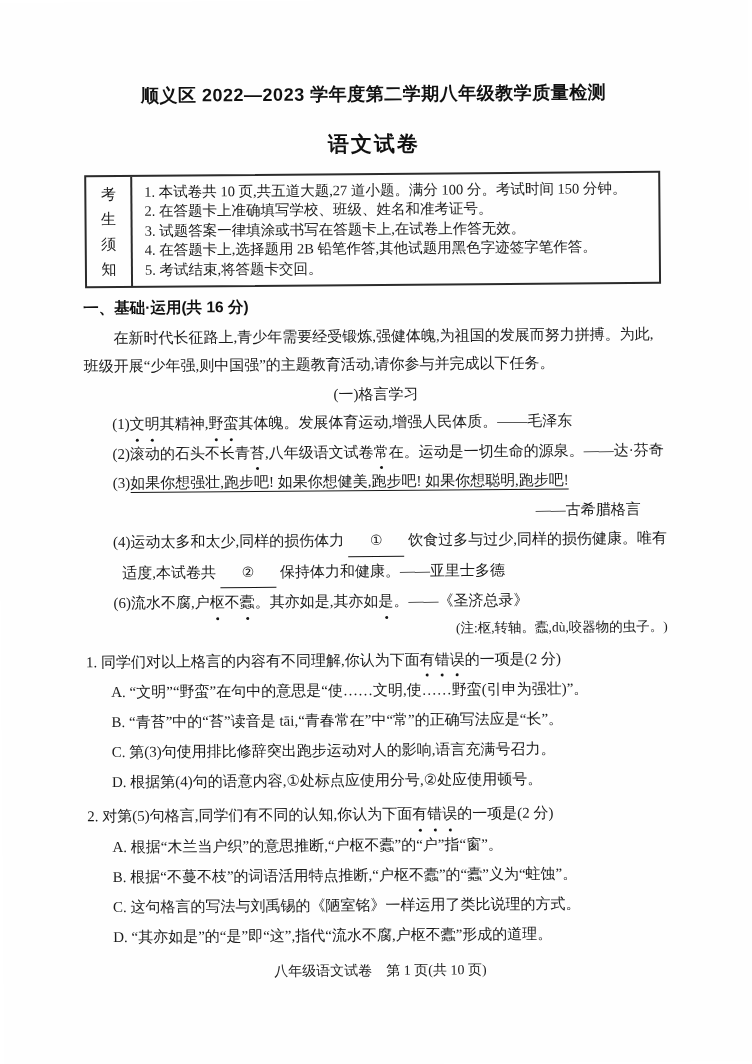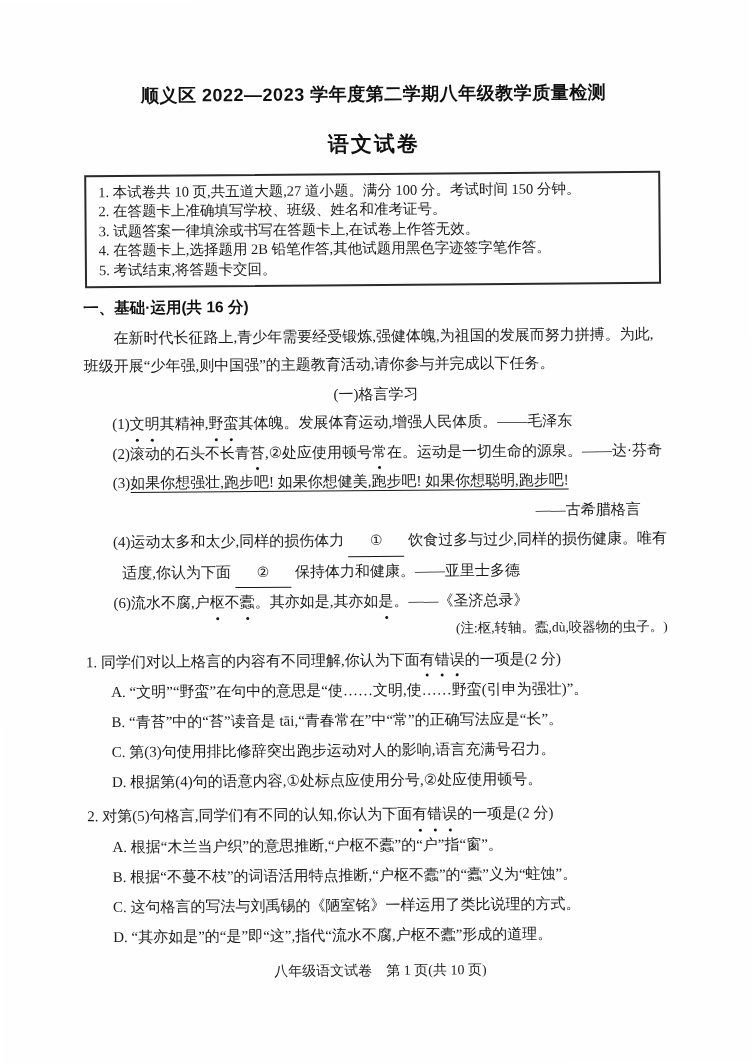--- a/index.html
+++ b/index.html
@@ -40,42 +40,45 @@
 </head>
 <body>
 
 <div class="sheet">
   <div class="content">
 
     <h1 class="title">顺义区 2022—2023 学年度第二学期八年级教学质量检测</h1>
     <h2 class="subtitle">语文试卷</h2>
 
     <div class="notice">
+      <div class="notice-label">
+        <div class="notice-label-inner">考生须知</div>
+      </div>
       <div class="notice-body">
         <div class="notice-item">1. 本试卷共 10 页,共五道大题,27 道小题。满分 100 分。考试时间 150 分钟。</div>
         <div class="notice-item">2. 在答题卡上准确填写学校、班级、姓名和准考证号。</div>
         <div class="notice-item">3. 试题答案一律填涂或书写在答题卡上,在试卷上作答无效。</div>
         <div class="notice-item">4. 在答题卡上,选择题用 2B 铅笔作答,其他试题用黑色字迹签字笔作答。</div>
         <div class="notice-item">5. 考试结束,将答题卡交回。</div>
       </div>
     </div>
 
     <div class="section-heading">一、基础·运用(共 16 分)</div>
 
     <p class="intro-line indent">在新时代长征路上,青少年需要经受锻炼,强健体魄,为祖国的发展而努力拼搏。为此,</p>
     <p class="intro-line">班级开展“少年强,则中国强”的主题教育活动,请你参与并完成以下任务。</p>
 
     <div class="subsection">(一)格言学习</div>
 
     <div class="maxim"><span>(1)</span><span><span class="em-char">文</span><span class="em-char">明</span></span><span>其精神,</span><span><span class="em-char">野</span><span class="em-char">蛮</span></span><span>其体魄。发展体育运动,增强人民体质。——毛泽东</span></div>
-    <div class="maxim"><span>(2)滚动的石头不长青</span><span><span class="em-char">苔</span></span><span>,②处应使用顿号</span><span><span class="em-char">常</span></span><span>在。运动是一切生命的源泉。——达·芬奇</span></div>
+    <div class="maxim"><span>(2)滚动的石头不长青</span><span><span class="em-char">苔</span></span><span>,八年级语文试卷</span><span><span class="em-char">常</span></span><span>在。运动是一切生命的源泉。——达·芬奇</span></div>
     <div class="maxim"><span>(3)</span><span class="ul">如果你想强壮,跑步吧! 如果你想健美,跑步吧! 如果你想聪明,跑步吧!</span></div>
     <div class="attribution">——古希腊格言</div>
     <div class="maxim"><span>(4)运动太多和太少,同样的损伤体力</span><span class="blank">①</span><span>饮食过多与过少,同样的损伤健康。唯有</span></div>
-    <div class="maxim cont"><span>适度,你认为下面</span><span class="blank">②</span><span>保持体力和健康。——亚里士多德</span></div>
+    <div class="maxim cont"><span>适度,本试卷共</span><span class="blank">②</span><span>保持体力和健康。——亚里士多德</span></div>
     <div class="maxim"><span>(6)流水不腐,户</span><span><span class="em-char">枢</span></span><span>不</span><span><span class="em-char">蠹</span></span><span>。其亦如是,其亦如</span><span><span class="em-char">是</span></span><span>。——《圣济总录》</span></div>
     <div class="note">(注:枢,转轴。蠹,dù,咬器物的虫子。)</div>
 
     <div class="question">
       <div class="q-stem"><span>1. 同学们对以上格言的内容有不同理解,你认为下面</span><span><span class="em-char">有</span><span class="em-char">错</span><span class="em-char">误</span></span><span>的一项是(2 分)</span></div>
       <div class="q-option">A. “文明”“野蛮”在句中的意思是“使……文明,使……野蛮(引申为强壮)”。</div>
       <div class="q-option">B. “青苔”中的“苔”读音是 tāi,“青春常在”中“常”的正确写法应是“长”。</div>
       <div class="q-option">C. 第(3)句使用排比修辞突出跑步运动对人的影响,语言充满号召力。</div>
       <div class="q-option">D. 根据第(4)句的语意内容,①处标点应使用分号,②处应使用顿号。</div>
     </div>

